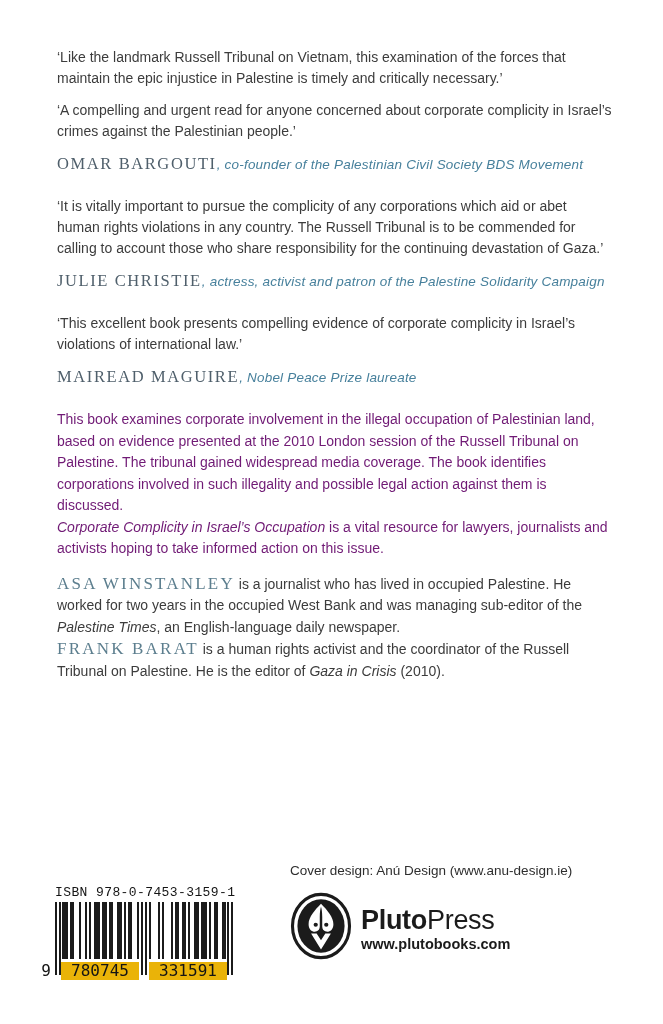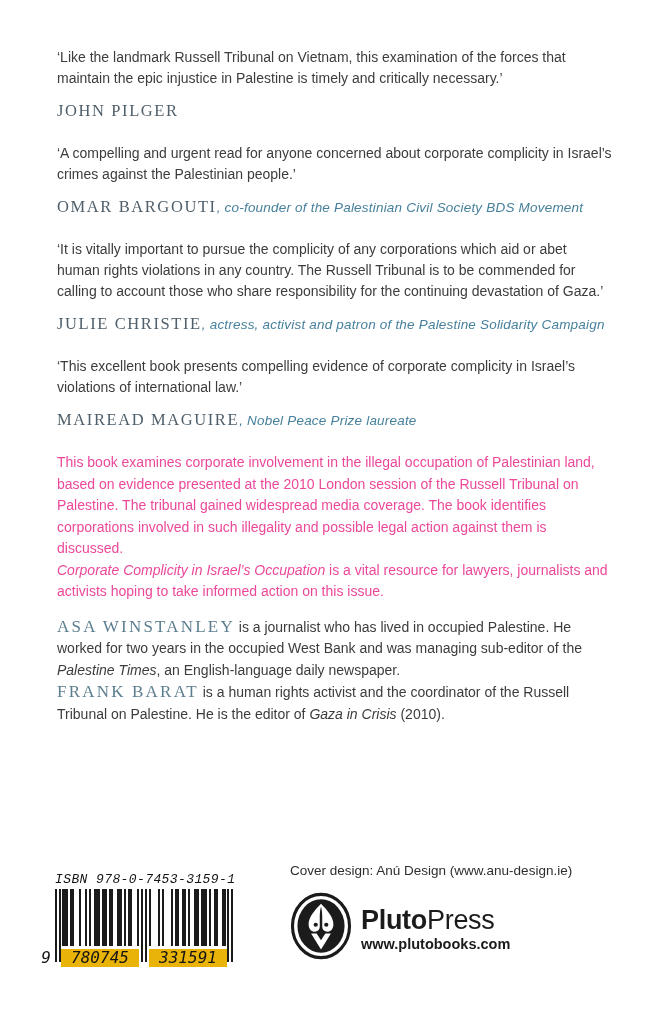--- a/index.html
+++ b/index.html
@@ -13,32 +13,32 @@
   .quote{font-size:14px;line-height:21px;margin:0 0 11px 0;color:#3c3c3c;}
   .attr{margin:0 0 21px 0;line-height:21px;white-space:nowrap;}
   .attr-name{
     font-family:"Liberation Serif","DejaVu Serif",serif;
     font-size:16.5px;letter-spacing:1.6px;color:#4f5f6b;font-weight:400;
   }
   .attr-credit{
     font-size:13.5px;font-style:italic;color:#47809c;letter-spacing:0.2px;
   }
   .desc{margin-top:8px;}
-  .desc p{font-size:14px;line-height:21.5px;margin:0;color:#ec4899;}
+  .desc p{font-size:14px;line-height:21.5px;margin:0;color:#701a75;}
   .p2{margin-top:16px;}
   .it{font-style:italic;}
   .bios{margin-top:13px;font-size:14px;line-height:21.5px;color:#3c3c3c;}
   .bio{margin:0;}
   .bio-name{
     font-family:"Liberation Serif","DejaVu Serif",serif;
     font-size:17px;letter-spacing:2.2px;color:#5c7e8e;
   }
   
   .footer{position:absolute;top:856px;left:0;width:663px;display:flex;align-items:flex-start;}
-  .barcode-wrap{margin-left:55px;margin-top:16px;width:178px;position:relative;font-style:italic;}
+  .barcode-wrap{margin-left:55px;margin-top:29px;width:178px;position:relative;}
   .isbn-label{
     font-family:"Liberation Mono","DejaVu Sans Mono",monospace;
     font-size:13px;letter-spacing:0.4px;color:#141414;white-space:nowrap;margin-bottom:2px;
   }
   .bars-wrap{position:relative;width:178px;height:75px;}
   .bars-wrap svg{display:block;}
   .bc-num{
     position:absolute;bottom:-3px;height:18px;line-height:18px;
     font-family:"DejaVu Sans Mono","Liberation Mono",monospace;
     font-size:16px;color:#141414;background:#eab308;text-align:center;
@@ -56,21 +56,20 @@
   .brandname .r{font-weight:400;}
   .website{font-size:14.5px;font-weight:700;color:#1b1b1b;margin-top:1px;}
 </style>
 </head>
 <body>
 
 <div class="page">
   <div class="content">
 
     <p class="quote">‘Like the landmark Russell Tribunal on Vietnam, this examination of the forces that maintain the epic injustice in Palestine is timely and critically necessary.’</p>
-    <p class="attr"><span class="attr-name">JOHN PILGER</span><span class="attr-credit"></span></p>
 
     <p class="quote">‘A compelling and urgent read for anyone concerned about corporate complicity in Israel’s crimes against the Palestinian people.’</p>
     <p class="attr"><span class="attr-name">OMAR BARGOUTI</span><span class="attr-credit">, co-founder of the Palestinian Civil Society BDS Movement</span></p>
 
     <p class="quote">‘It is vitally important to pursue the complicity of any corporations which aid or abet human rights violations in any country. The Russell Tribunal is to be commended for calling to account those who share responsibility for the continuing devastation of Gaza.’</p>
     <p class="attr"><span class="attr-name">JULIE CHRISTIE</span><span class="attr-credit">, actress, activist and patron of the Palestine Solidarity Campaign</span></p>
 
     <p class="quote">‘This excellent book presents compelling evidence of corporate complicity in Israel’s violations of international law.’</p>
     <p class="attr"><span class="attr-name">MAIREAD MAGUIRE</span><span class="attr-credit">, Nobel Peace Prize laureate</span></p>
 

